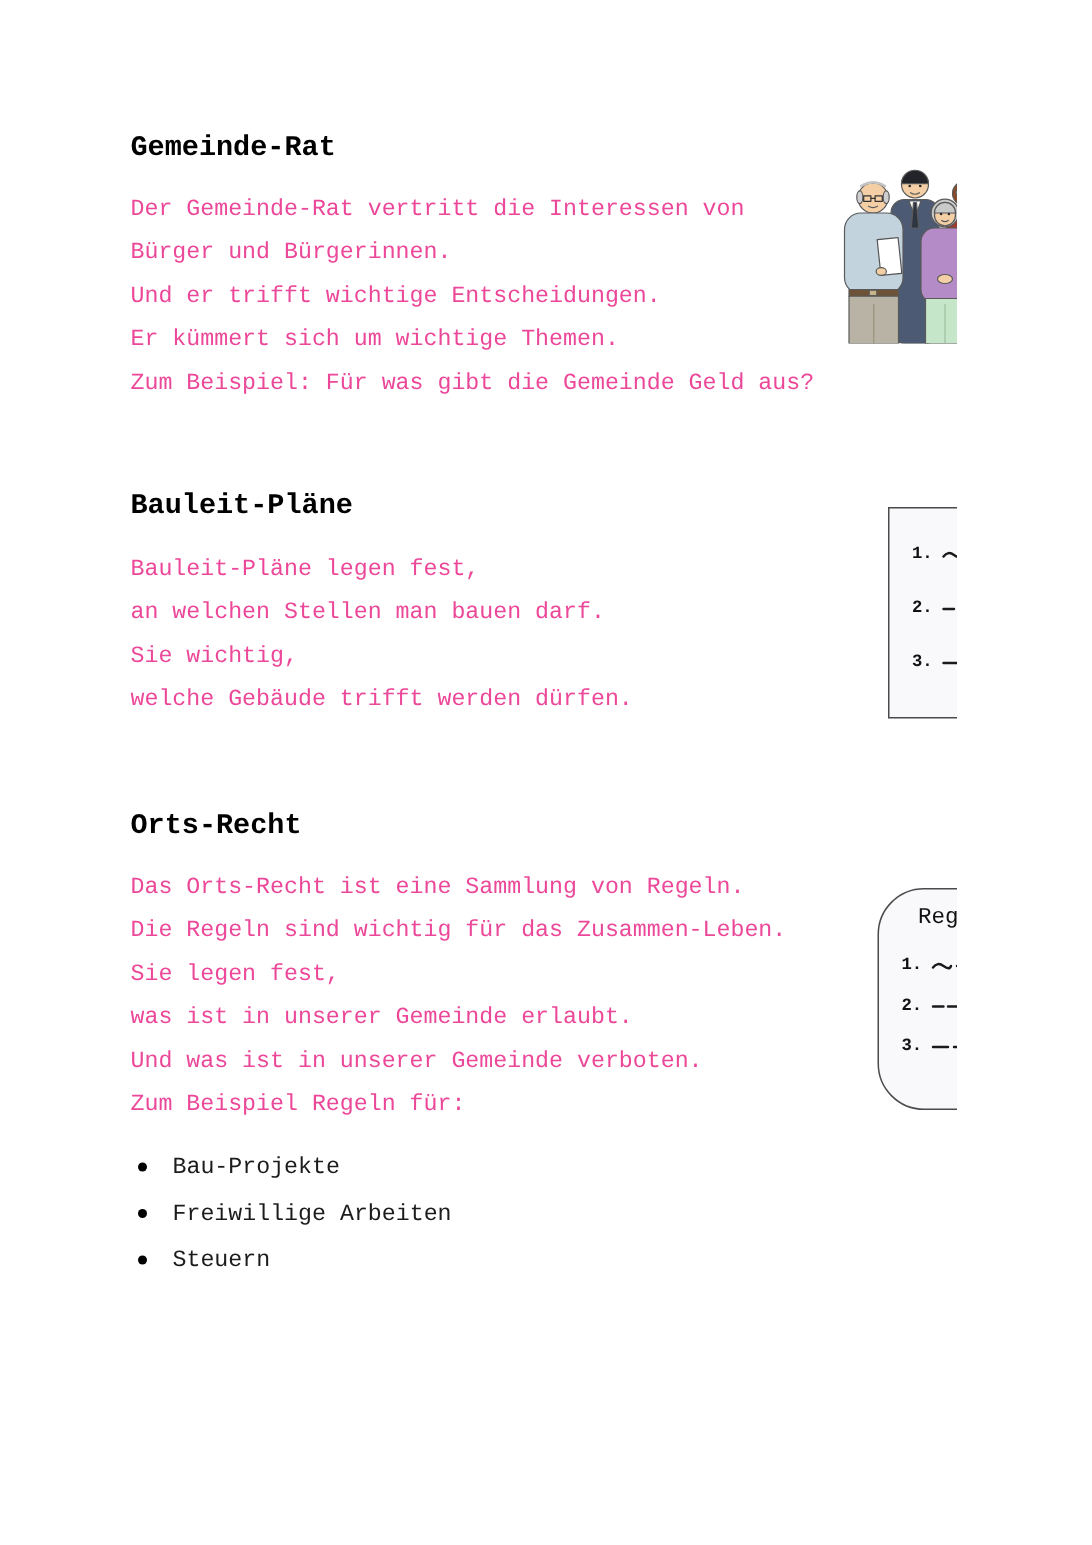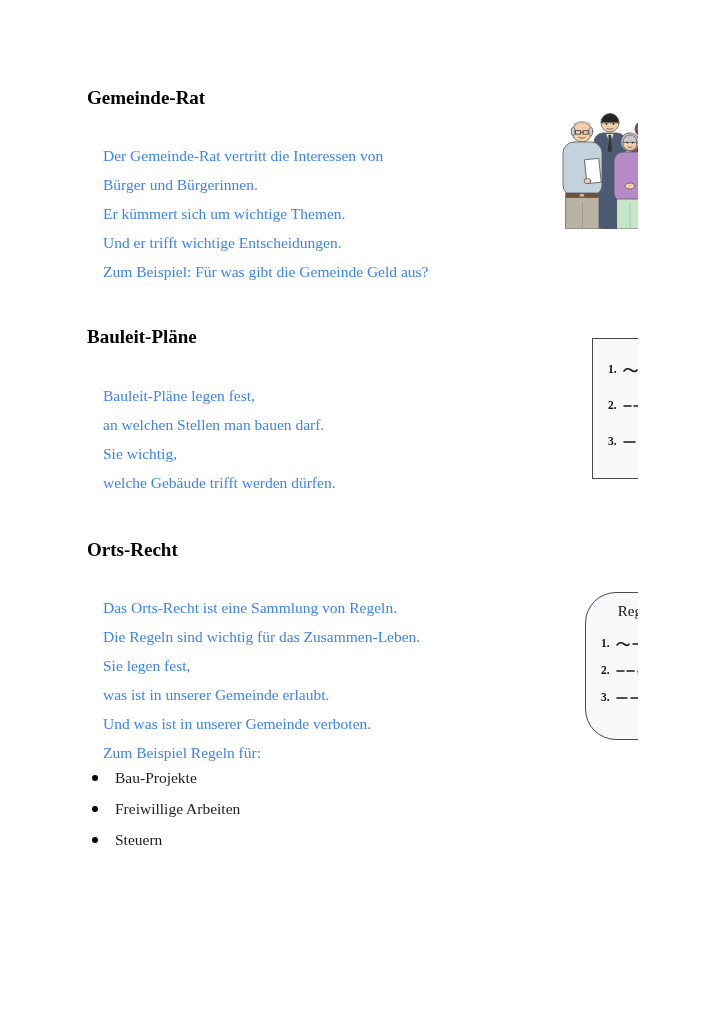--- a/index.html
+++ b/index.html
@@ -1,31 +1,31 @@
 <!DOCTYPE html>
 <html lang="de"><head>
 <meta charset="utf-8">
 <style>
   html,body{margin:0;padding:0;background:#ffffff;}
   .page{
     position:relative;
     width:638px;height:1030px;
     background:#ffffff;
-    font-family:Liberation Serif, serif;
+    font-family:Liberation Mono, monospace;
     color:#1c1c1c;
     overflow:hidden;
   }
   .heading{
     position:absolute;left:87px;
     font-size:19px;font-weight:bold;color:#000;
     line-height:22px;white-space:nowrap;margin:0;
   }
   .para{
-    position:absolute;left:87px;margin:16px;
-    font-size:15.5px;line-height:29px;color:#3b82f6;
+    position:absolute;left:87px;margin:0;
+    font-size:15.5px;line-height:29px;color:#ec4899;
   }
   .para .line{display:block;white-space:nowrap;}
   .bullet-list{position:absolute;left:92px;margin:0;padding:0;list-style:none;text-align:center;}
   .bullet-list li{
     display:flex;align-items:center;
     height:31px;font-size:15.5px;white-space:nowrap;
   }
   .bullet-list .dot{
     width:6px;height:6px;border-radius:50%;
     background:#000;margin-right:17px;flex:0 0 auto;
@@ -59,22 +59,22 @@
 </style>
 </head>
 <body>
 
 <div class="page">
 
   <h2 class="heading" style="top:87px;">Gemeinde-Rat</h2>
   <p class="para" style="top:125px;">
     <span class="line">Der Gemeinde-Rat vertritt die Interessen von</span>
     <span class="line">Bürger und Bürgerinnen.</span>
+    <span class="line">Und er trifft wichtige Entscheidungen.</span>
     <span class="line">Er kümmert sich um wichtige Themen.</span>
-    <span class="line">Und er trifft wichtige Entscheidungen.</span>
     <span class="line">Zum Beispiel: Für was gibt die Gemeinde Geld aus?</span>
   </p>
 
   <div class="illus-people">
     <svg viewBox="0 0 156 118" width="156" height="118">
       <g stroke="#5a5a5a" stroke-width="0.8" stroke-linejoin="round" stroke-linecap="round">
 
         <rect x="36" y="22" width="32" height="96" rx="9" fill="#4c5a74"></rect>
         <path d="M48,23 L52,34 L56,23 Z" fill="#ffffff"></path>
         <path d="M51,24 L53,24 L54.5,41 L49.5,41 Z" fill="#2f3540"></path>

